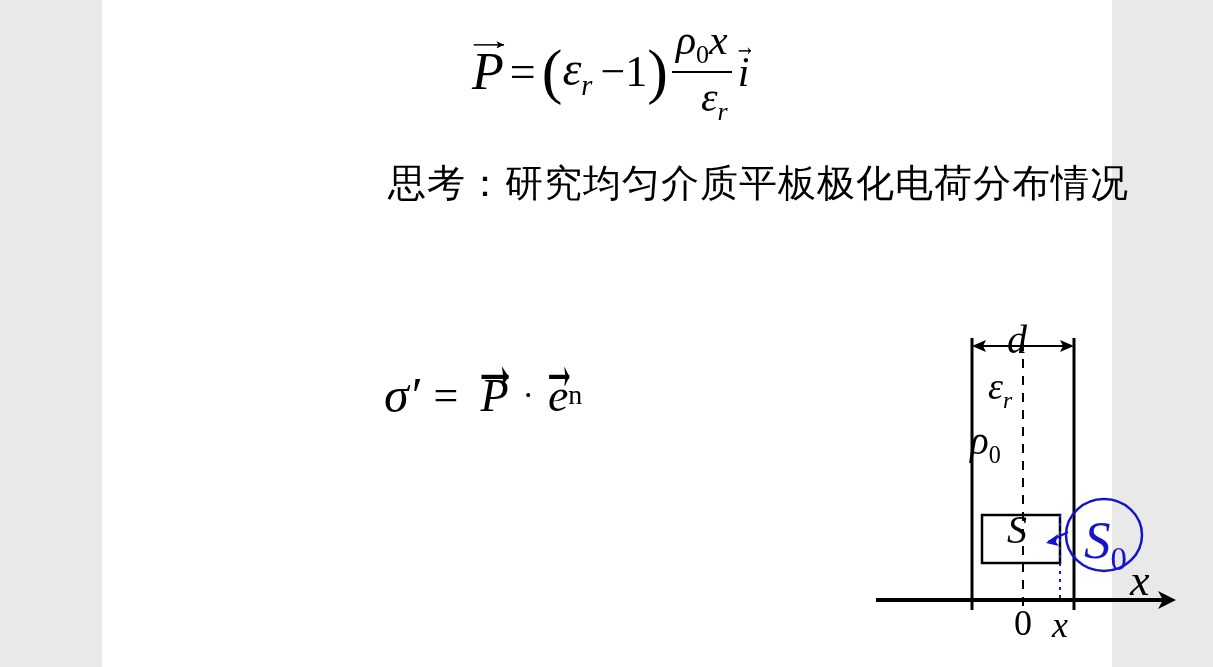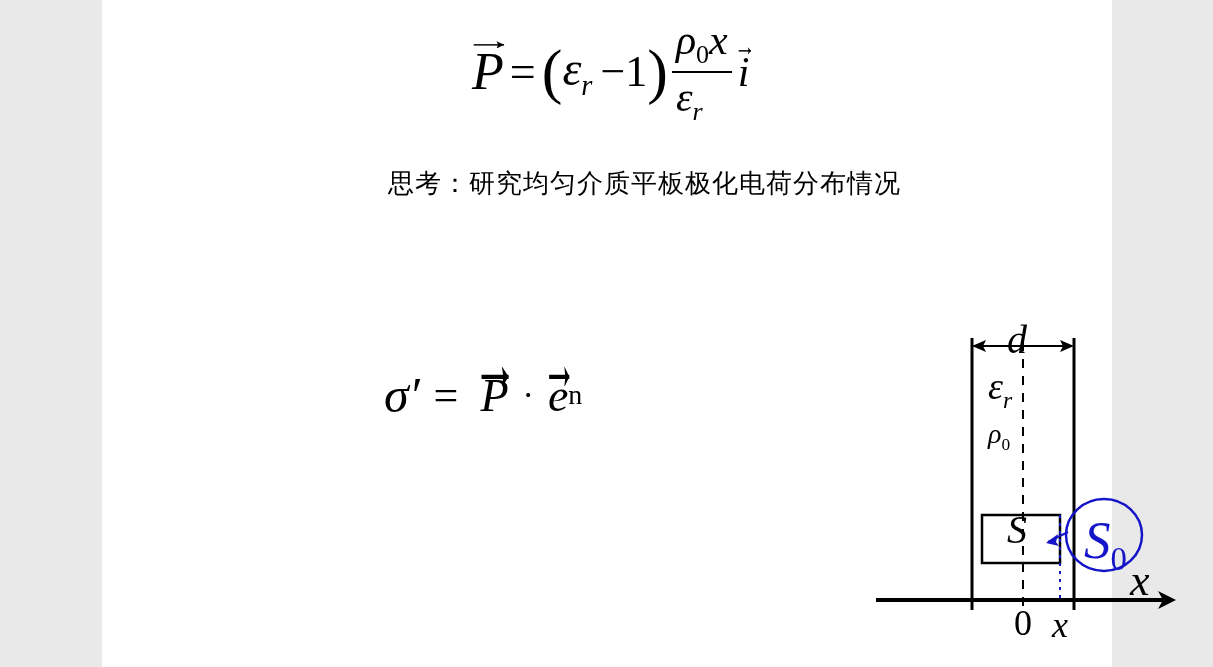--- a/index.html
+++ b/index.html
@@ -75,41 +75,41 @@
     font-style: italic;
   }
   .subn {
     font-size: 0.62em;
     vertical-align: sub;
     font-style: normal;
   }
   .frac {
     display: inline-flex;
     flex-direction: column;
-    align-items: flex-start;
+    align-items: flex-end;
     vertical-align: middle;
     margin: 0 4px;
   }
   .frac .num, .frac .den {
     padding: 0 4px;
     line-height: 1.05;
   }
   .frac .bar {
     width: 100%;
     height: 2px;
     background: #000;
     margin: 2px 0;
   }
 
   
   #thinking-line {
     position: absolute;
     left: 286px;
-    top: 166px;
-    font-size: 26px;
+    top: 158px;
+    font-size: 38px;
     letter-spacing: 1px;
     color: #000;
     font-family: "Liberation Serif", serif;
     white-space: nowrap;
   }
 
   
   #formula-sigma {
     position: absolute;
     left: 282px;
@@ -236,21 +236,21 @@
       <line x1="14" y1="280" x2="310" y2="280" stroke="#000" stroke-width="4"></line>
       <polygon points="314,280 296,271 301,280 296,289" fill="#000"></polygon>
     </svg>
 
     <div class="dlabel" style="left:145px; top:-4px; font-size:40px; font-style:italic;">d</div>
 
     <div class="dlabel" style="left:126px; top:44px; font-size:38px; font-style:italic;">
       <span>ε</span><span style="font-size:0.62em; vertical-align:sub;">r</span>
     </div>
 
-    <div class="dlabel" style="left:126px; top:98px; font-size:28px; font-style:italic;">
+    <div class="dlabel" style="left:108px; top:98px; font-size:39px; font-style:italic;">
       <span>ρ</span><span style="font-size:0.62em; vertical-align:sub; font-style:normal;">0</span>
     </div>
 
     <div class="dlabel" style="left:145px; top:186px; font-size:40px; font-style:italic;">S</div>
 
     <div class="dlabel" style="left:222px; top:190px; font-size:53px; font-style:italic; color:#1414c8;">
       <span>S</span><span style="font-size:0.62em; vertical-align:sub; font-style:normal;">0</span>
     </div>
 
     <div class="dlabel" style="left:268px; top:235px; font-size:44px; font-style:italic;">x</div>

